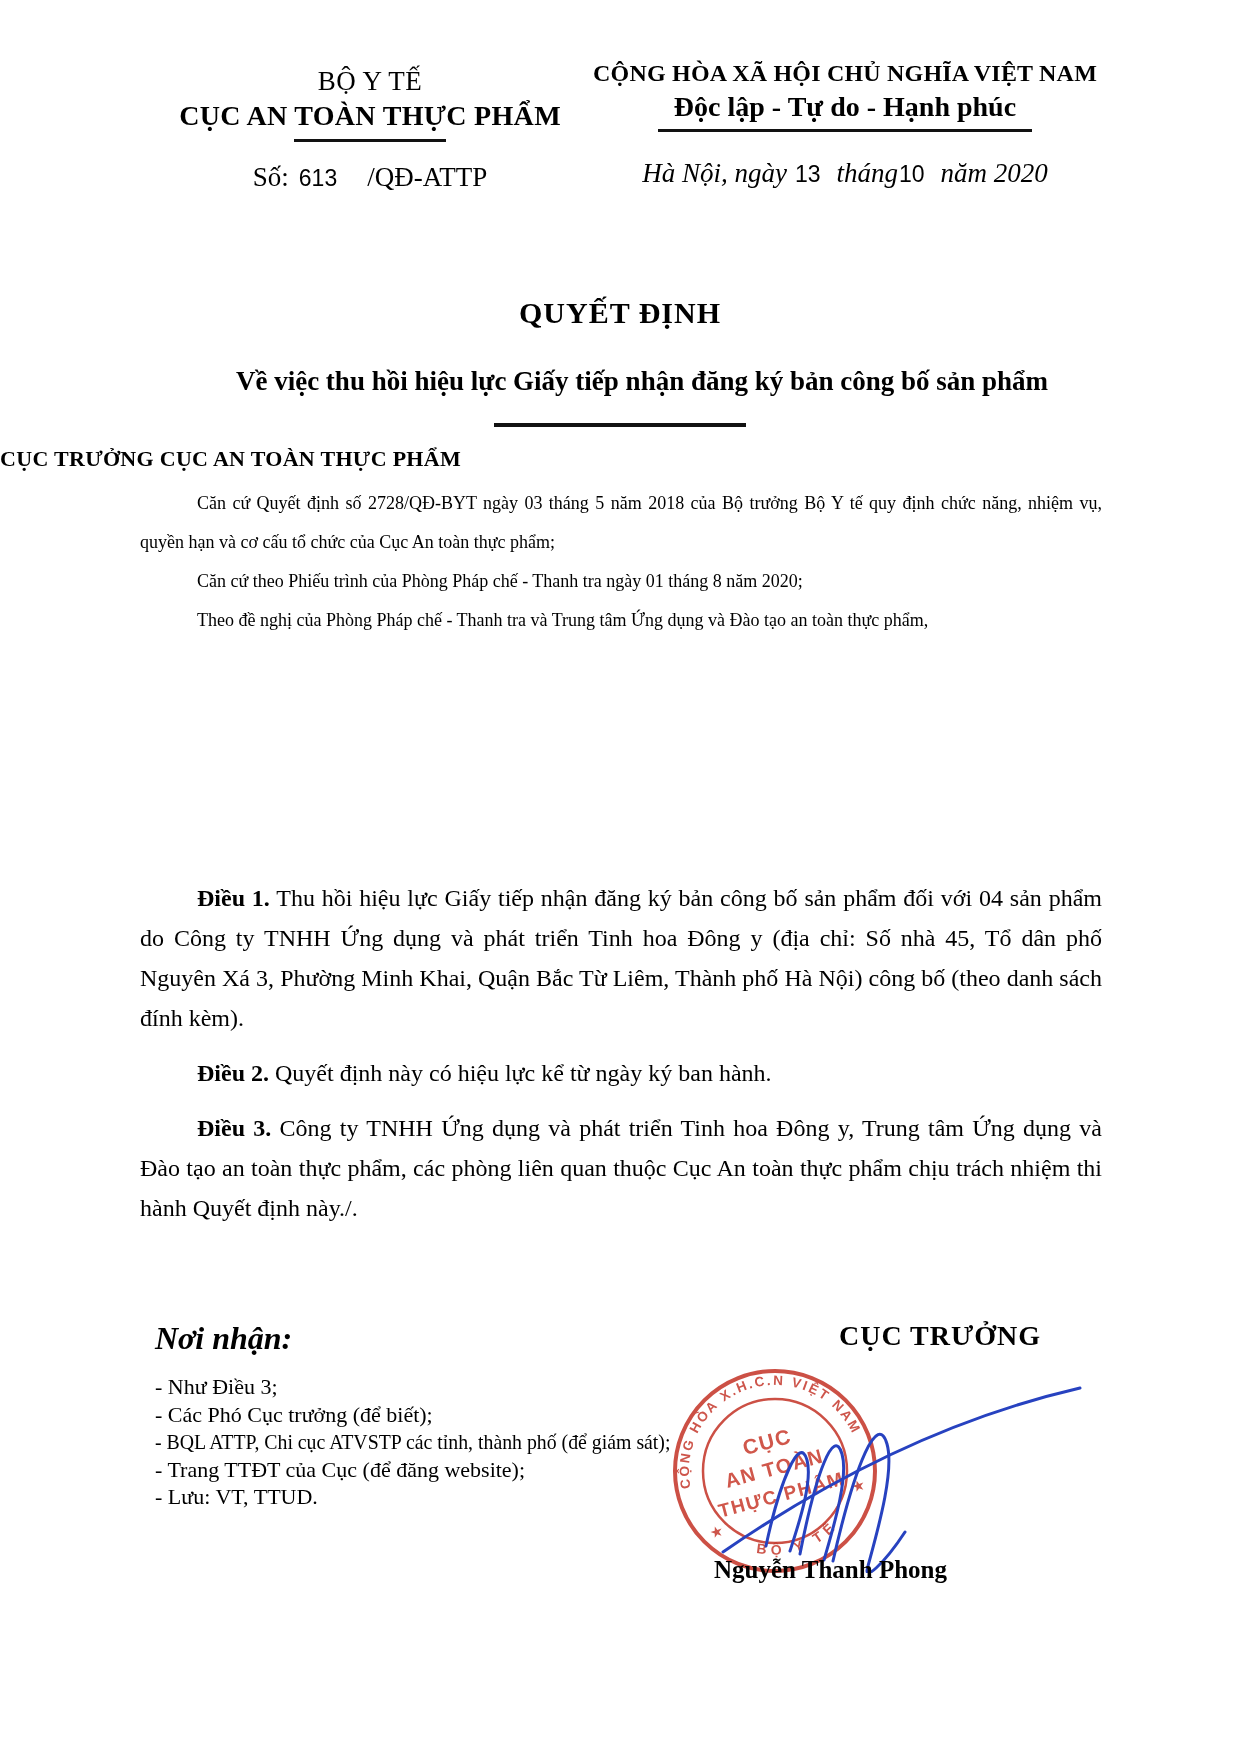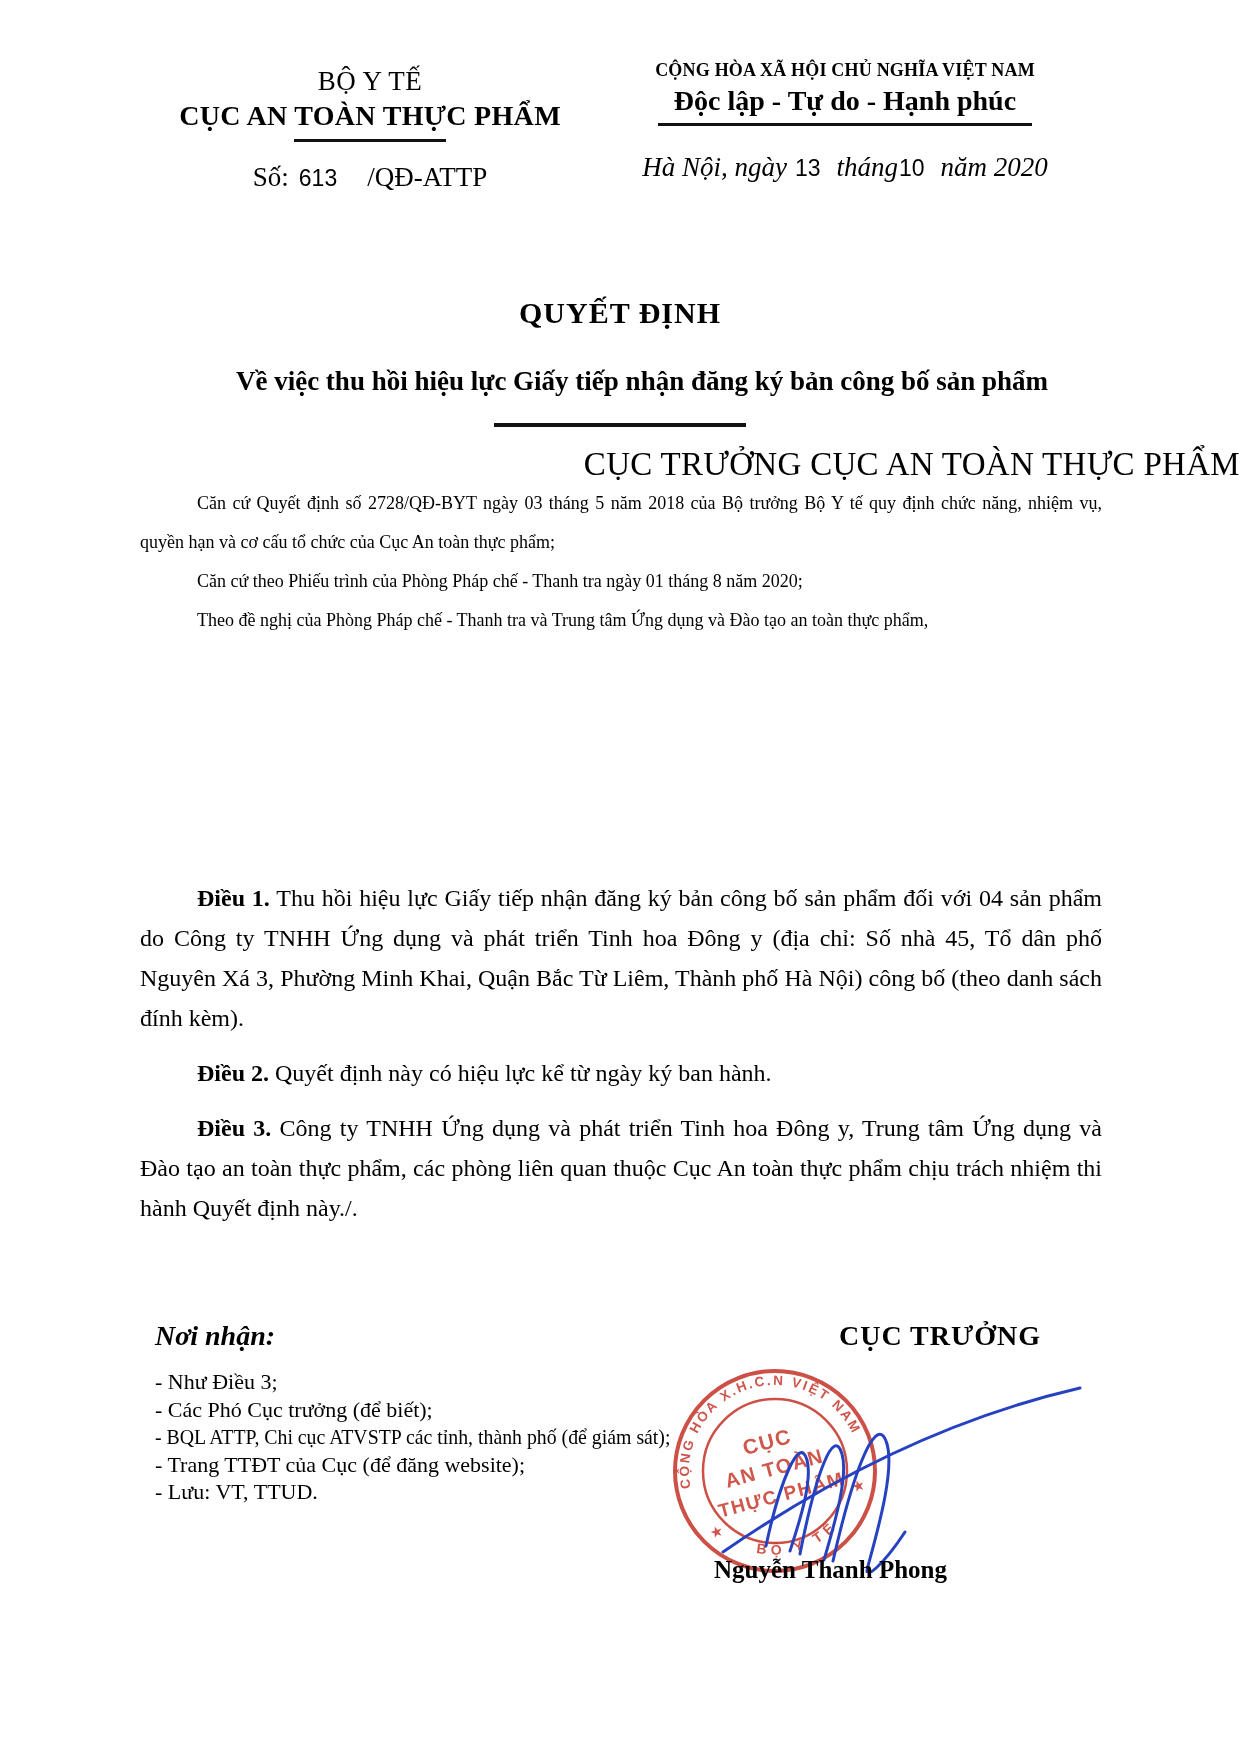--- a/index.html
+++ b/index.html
@@ -13,42 +13,42 @@
     overflow:hidden;
   }
   
   .hdr-left{position:absolute;left:148px;top:66px;width:444px;text-align:center;}
   .ministry{font-size:27px;letter-spacing:.5px;}
   .agency{font-size:28px;font-weight:bold;margin-top:3px;letter-spacing:.3px;}
   .agency-line{width:152px;height:3px;background:#121212;margin:7px auto 0;}
   .doc-number{margin-top:20px;font-size:27px;}
   .doc-number .typed{font-family:"Liberation Sans","DejaVu Sans",sans-serif;font-size:23px;margin:0 30px 0 10px;}
   .hdr-right{position:absolute;left:588px;top:60px;width:514px;text-align:center;}
-  .motto1{font-size:18px;font-weight:bold;letter-spacing:.2px;}
+  .motto1{font-size:24px;font-weight:bold;letter-spacing:.2px;}
   .motto2{font-size:28px;font-weight:bold;margin-top:4px;}
   .motto-line{width:374px;height:3px;background:#121212;margin:6px auto 0;}
   .dateline{margin-top:26px;font-size:27px;font-style:italic;}
   .dateline .typed{font-family:"Liberation Sans","DejaVu Sans",sans-serif;font-style:normal;font-size:23px;}
   .dateline .d-day{margin:0 16px 0 8px;}
   .dateline .d-month{margin:0 16px 0 1px;}
   
   .title-block{position:absolute;left:0;top:296px;width:100%;text-align:center;}
   .main-title{font-size:30px;font-weight:bold;letter-spacing:1px;}
   .sub-title{font-size:27px;font-weight:bold;margin-top:36px;padding-left:44px;}
   .title-sep{width:252px;height:4px;background:#121212;margin:26px auto 0;}
-  .issuer{position:absolute;left:0;top:446px;width:100%;text-align:right;font-size:33px;font-weight:normal;letter-spacing:.3px;}
+  .issuer{position:absolute;left:0;top:446px;width:100%;text-align:left;font-size:22px;font-weight:bold;letter-spacing:.3px;}
   
   .preamble{position:absolute;left:140px;top:484px;width:962px;font-size:18px;line-height:39px;text-align:justify;}
   .preamble p{margin:0;text-indent:57px;}
   .decision-heading{position:absolute;left:0;top:812px;width:100%;text-align:center;font-size:29px;font-weight:bold;}
   .articles{position:absolute;left:140px;top:878px;width:962px;font-size:24px;line-height:40px;text-align:justify;}
   .articles p{margin:0 0 15px;text-indent:57px;}
   
   .recipients{position:absolute;left:155px;top:1320px;width:560px;}
-  .recipients .label{font-size:28px;font-weight:bold;font-style:italic;}
+  .recipients .label{font-size:32px;font-weight:bold;font-style:italic;}
   .recipients ul{list-style:none;margin:16px 0 0;padding:0;font-size:22px;line-height:27.5px;}
   .recipients li:nth-child(3){transform:scaleX(.9);transform-origin:left center;white-space:nowrap;}
   .sig-title{position:absolute;left:755px;top:1320px;width:370px;text-align:center;font-size:28px;font-weight:bold;letter-spacing:1px;}
   .signer{position:absolute;left:714px;top:1556px;width:400px;text-align:left;font-size:25px;font-weight:bold;}
   .stamp-svg{position:absolute;left:668px;top:1364px;}
   .sign-svg{position:absolute;left:708px;top:1368px;}
 </style>
 </head>
 <body>
 

